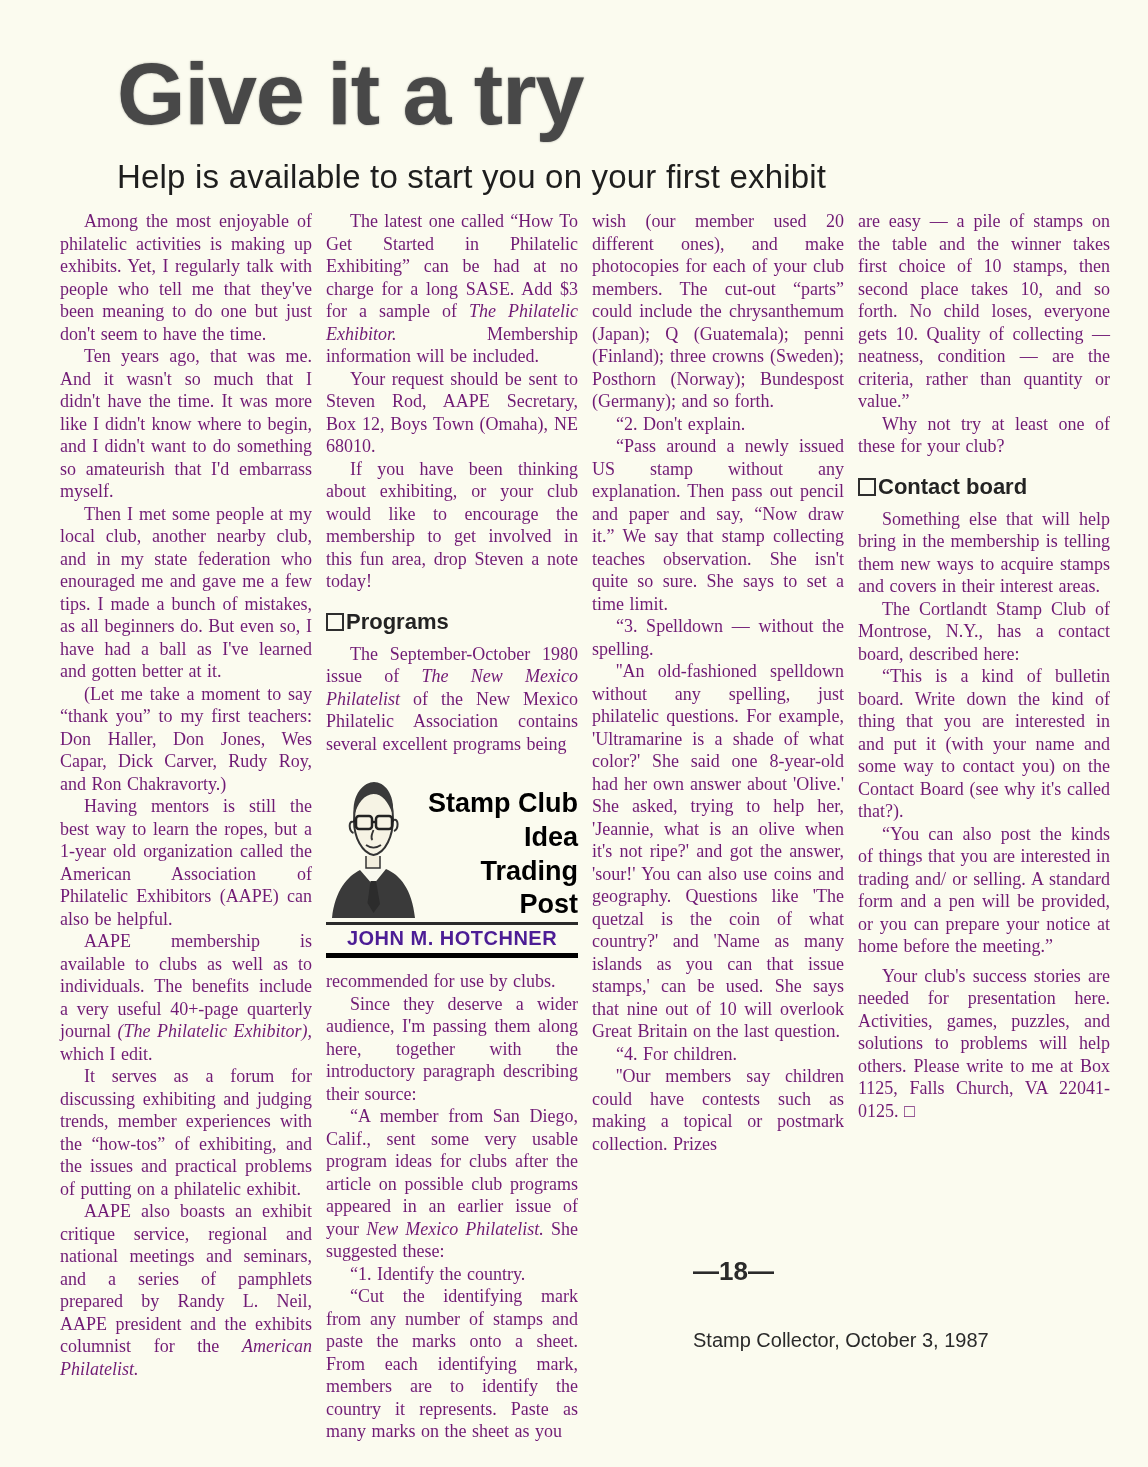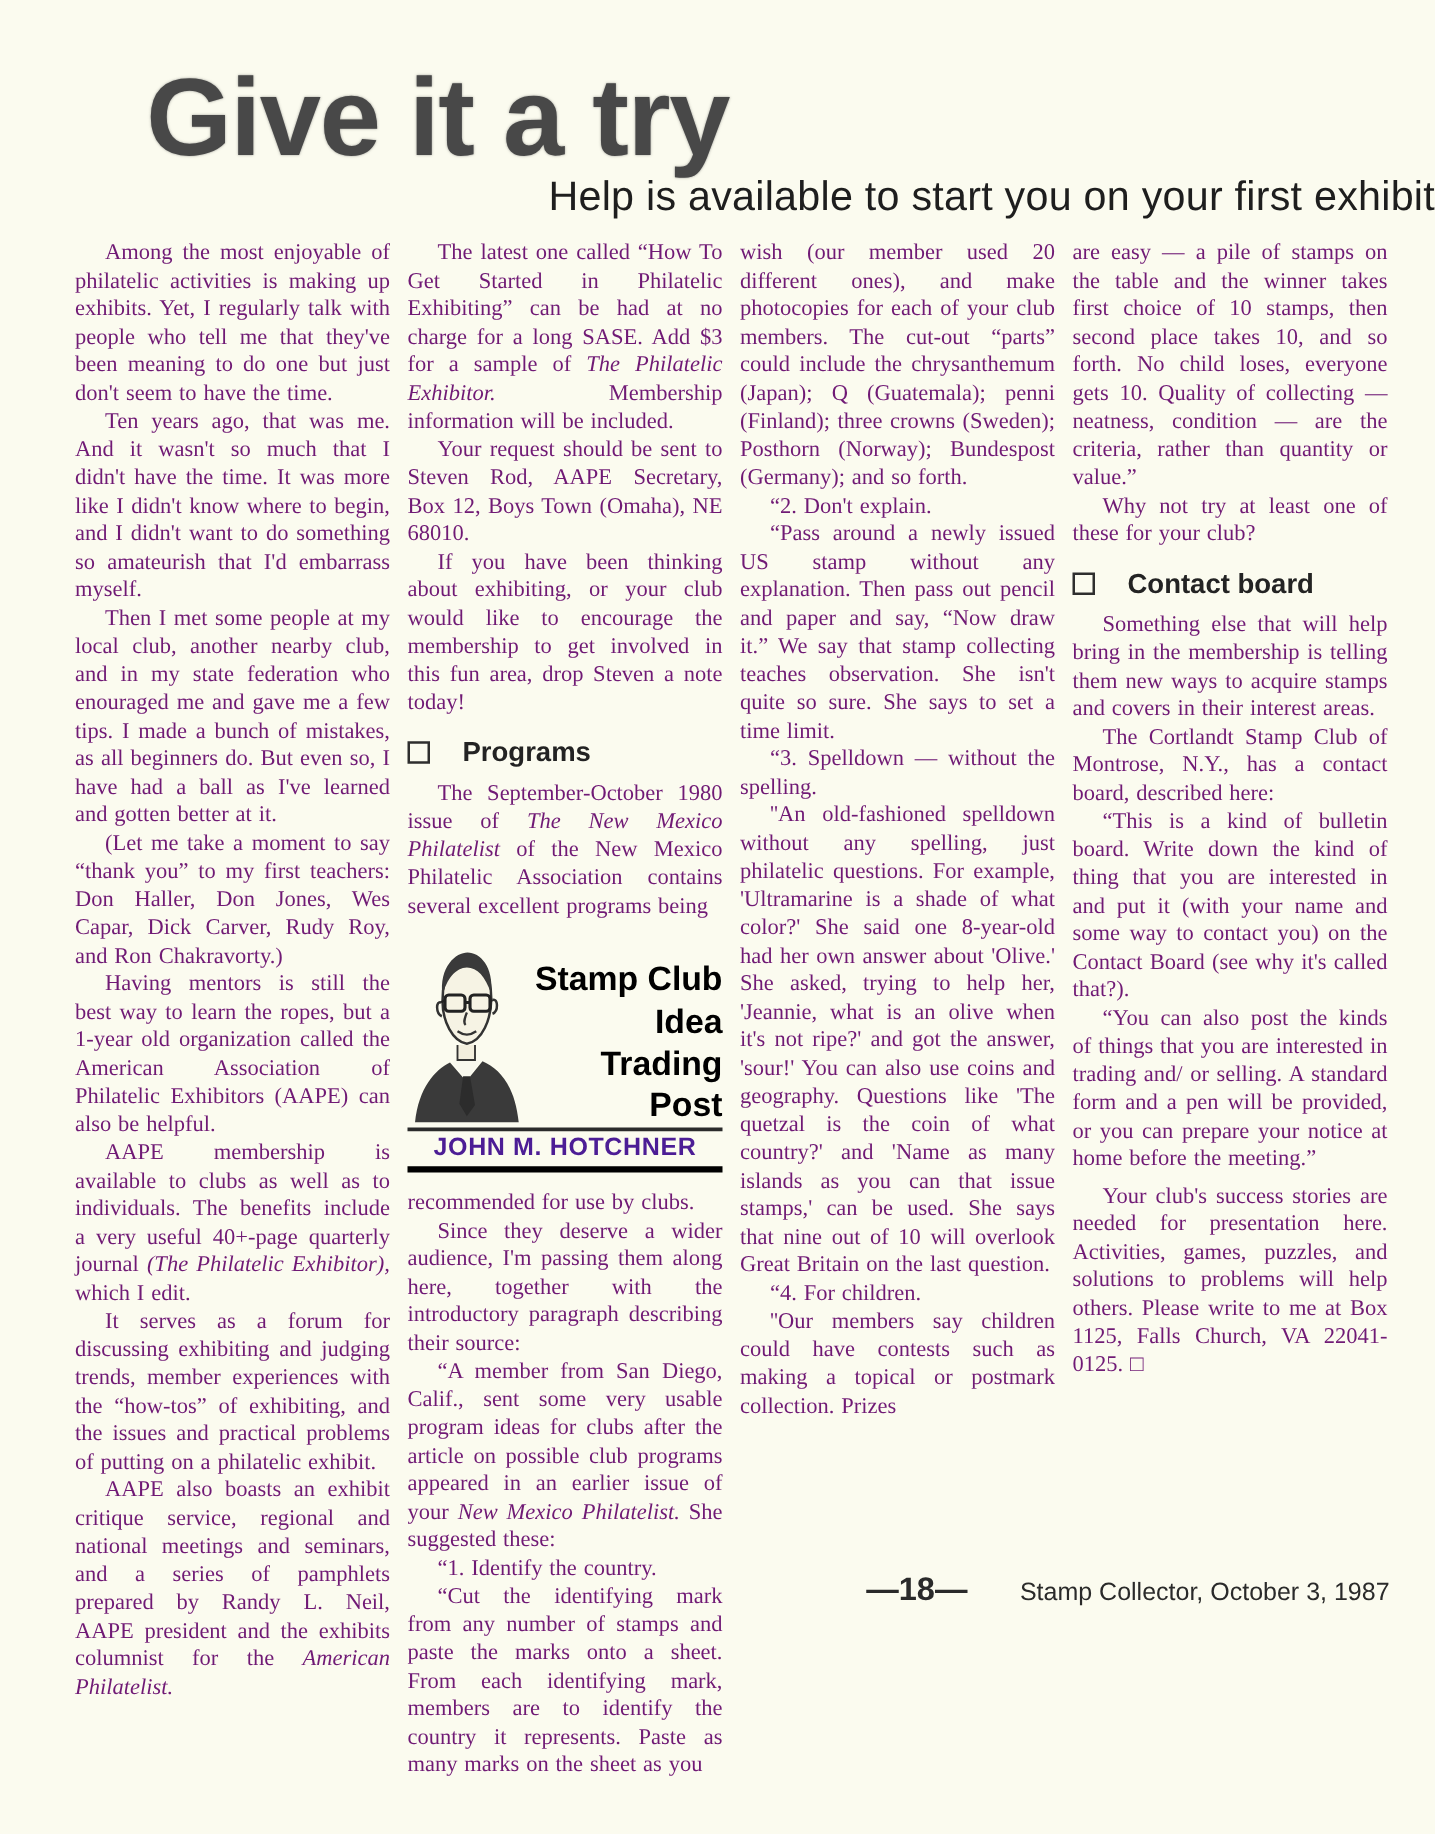--- a/index.html
+++ b/index.html
@@ -19,21 +19,22 @@
     line-height:1.0;
     color:#484848;
     letter-spacing:-1px;
     margin:0;
     text-shadow:0 0 2px rgba(70,70,70,.55);
   }
   .subtitle {
     font-family:"Liberation Sans", sans-serif;
     font-size:33px;
     color:#1e1e1e;
-    text-align:right;
+    text-align:left;
+    margin-top:20px;
     letter-spacing:.2px;
   }
   .columns {
     display:flex;
     gap:14px;
     padding:14px 36px 0 60px;
     align-items:flex-start;
   }
   .column { width:252px; }
   .para {
@@ -51,21 +52,21 @@
   .para.gap { margin-top:7px; }
   .para i { font-style:italic; }
   .sec-head {
     font-family:"Liberation Sans", sans-serif;
     font-weight:bold;
     font-size:22px;
     color:#232323;
     margin:16px 0 8px;
     display:flex;
     align-items:center;
-    gap:26px;
+    gap:2px;
   }
   .checkbox {
     width:14px; height:14px;
     border:2px solid #2e2e2e;
     display:inline-block;
     flex:0 0 auto;
     background:transparent;
   }
   .byline { margin:18px 0 12px; }
   .byline-top { display:flex; align-items:flex-start; }
@@ -91,20 +92,21 @@
     border-bottom:5px solid #000000;
     padding:2px 0 3px;
     margin-top:0;
   }
   .footer {
     position:absolute;
     left:693px; top:1256px;
     display:flex;
     align-items:baseline;
     gap:42px;
+    flex-direction:column;
   }
   .page-num {
     font-family:"Liberation Sans", sans-serif;
     font-weight:bold;
     font-size:26px;
     color:#2a2a2a;
   }
   .pub {
     font-family:"Liberation Sans", sans-serif;
     font-size:20px;

